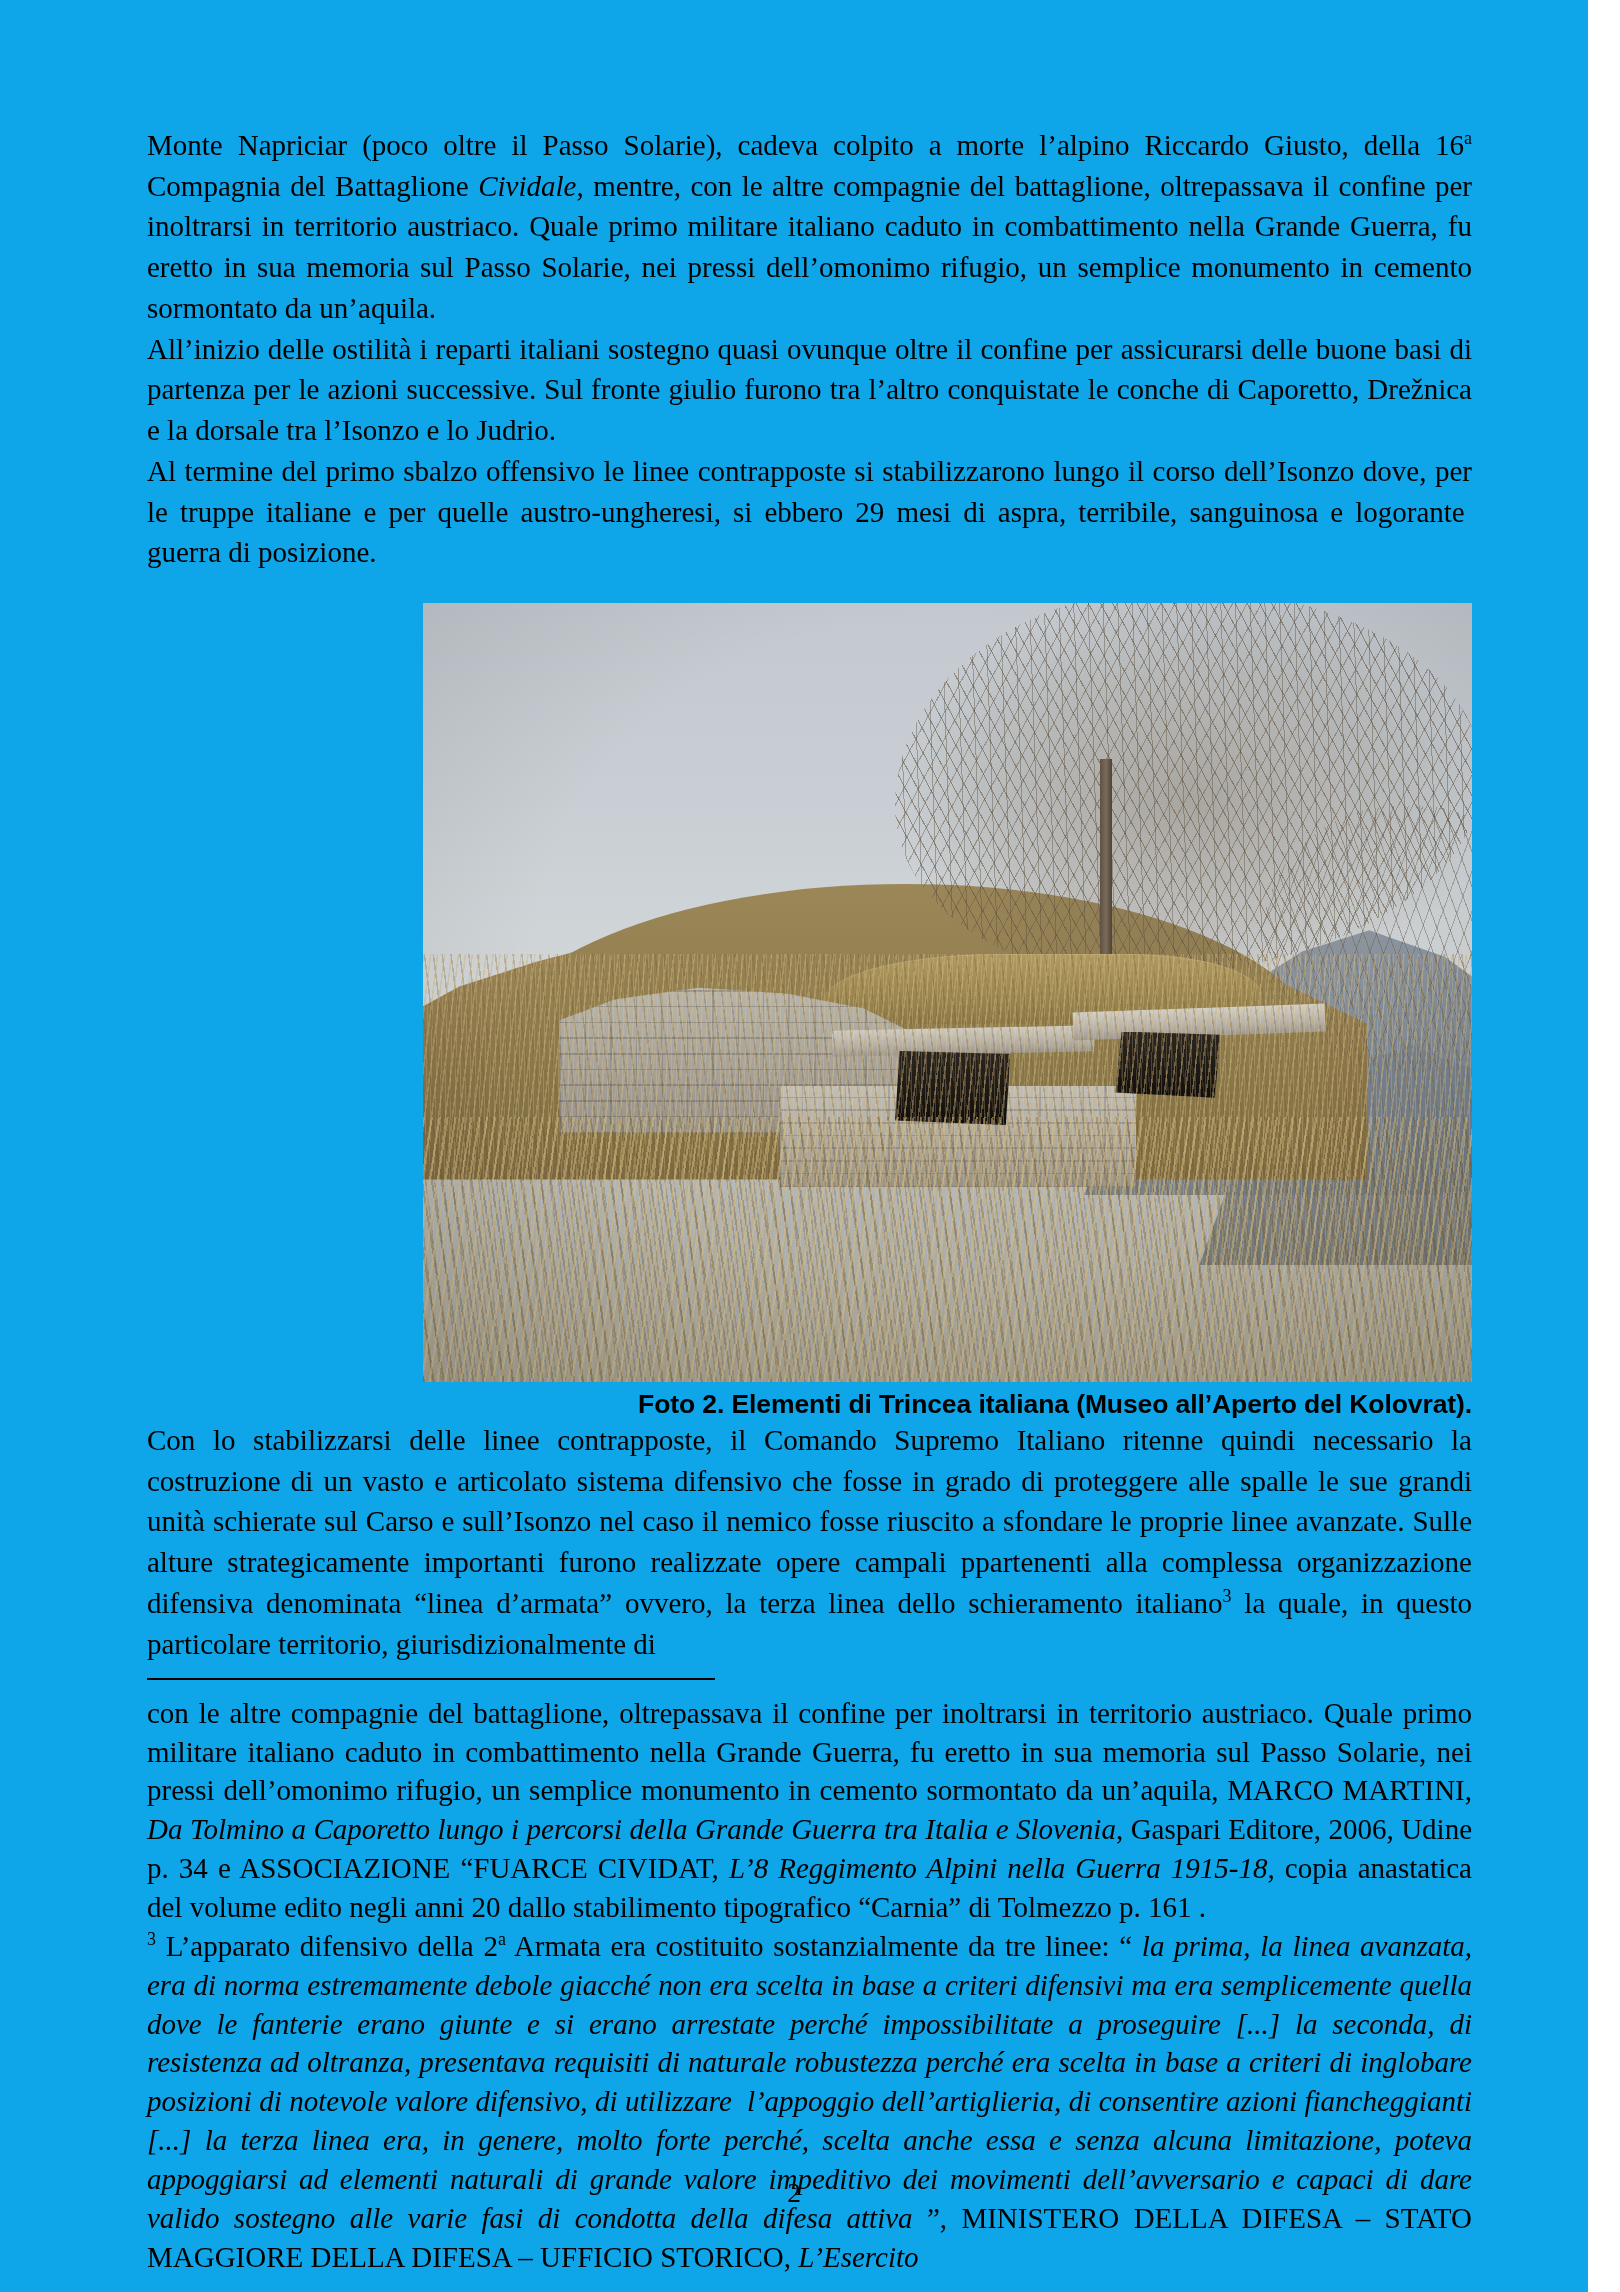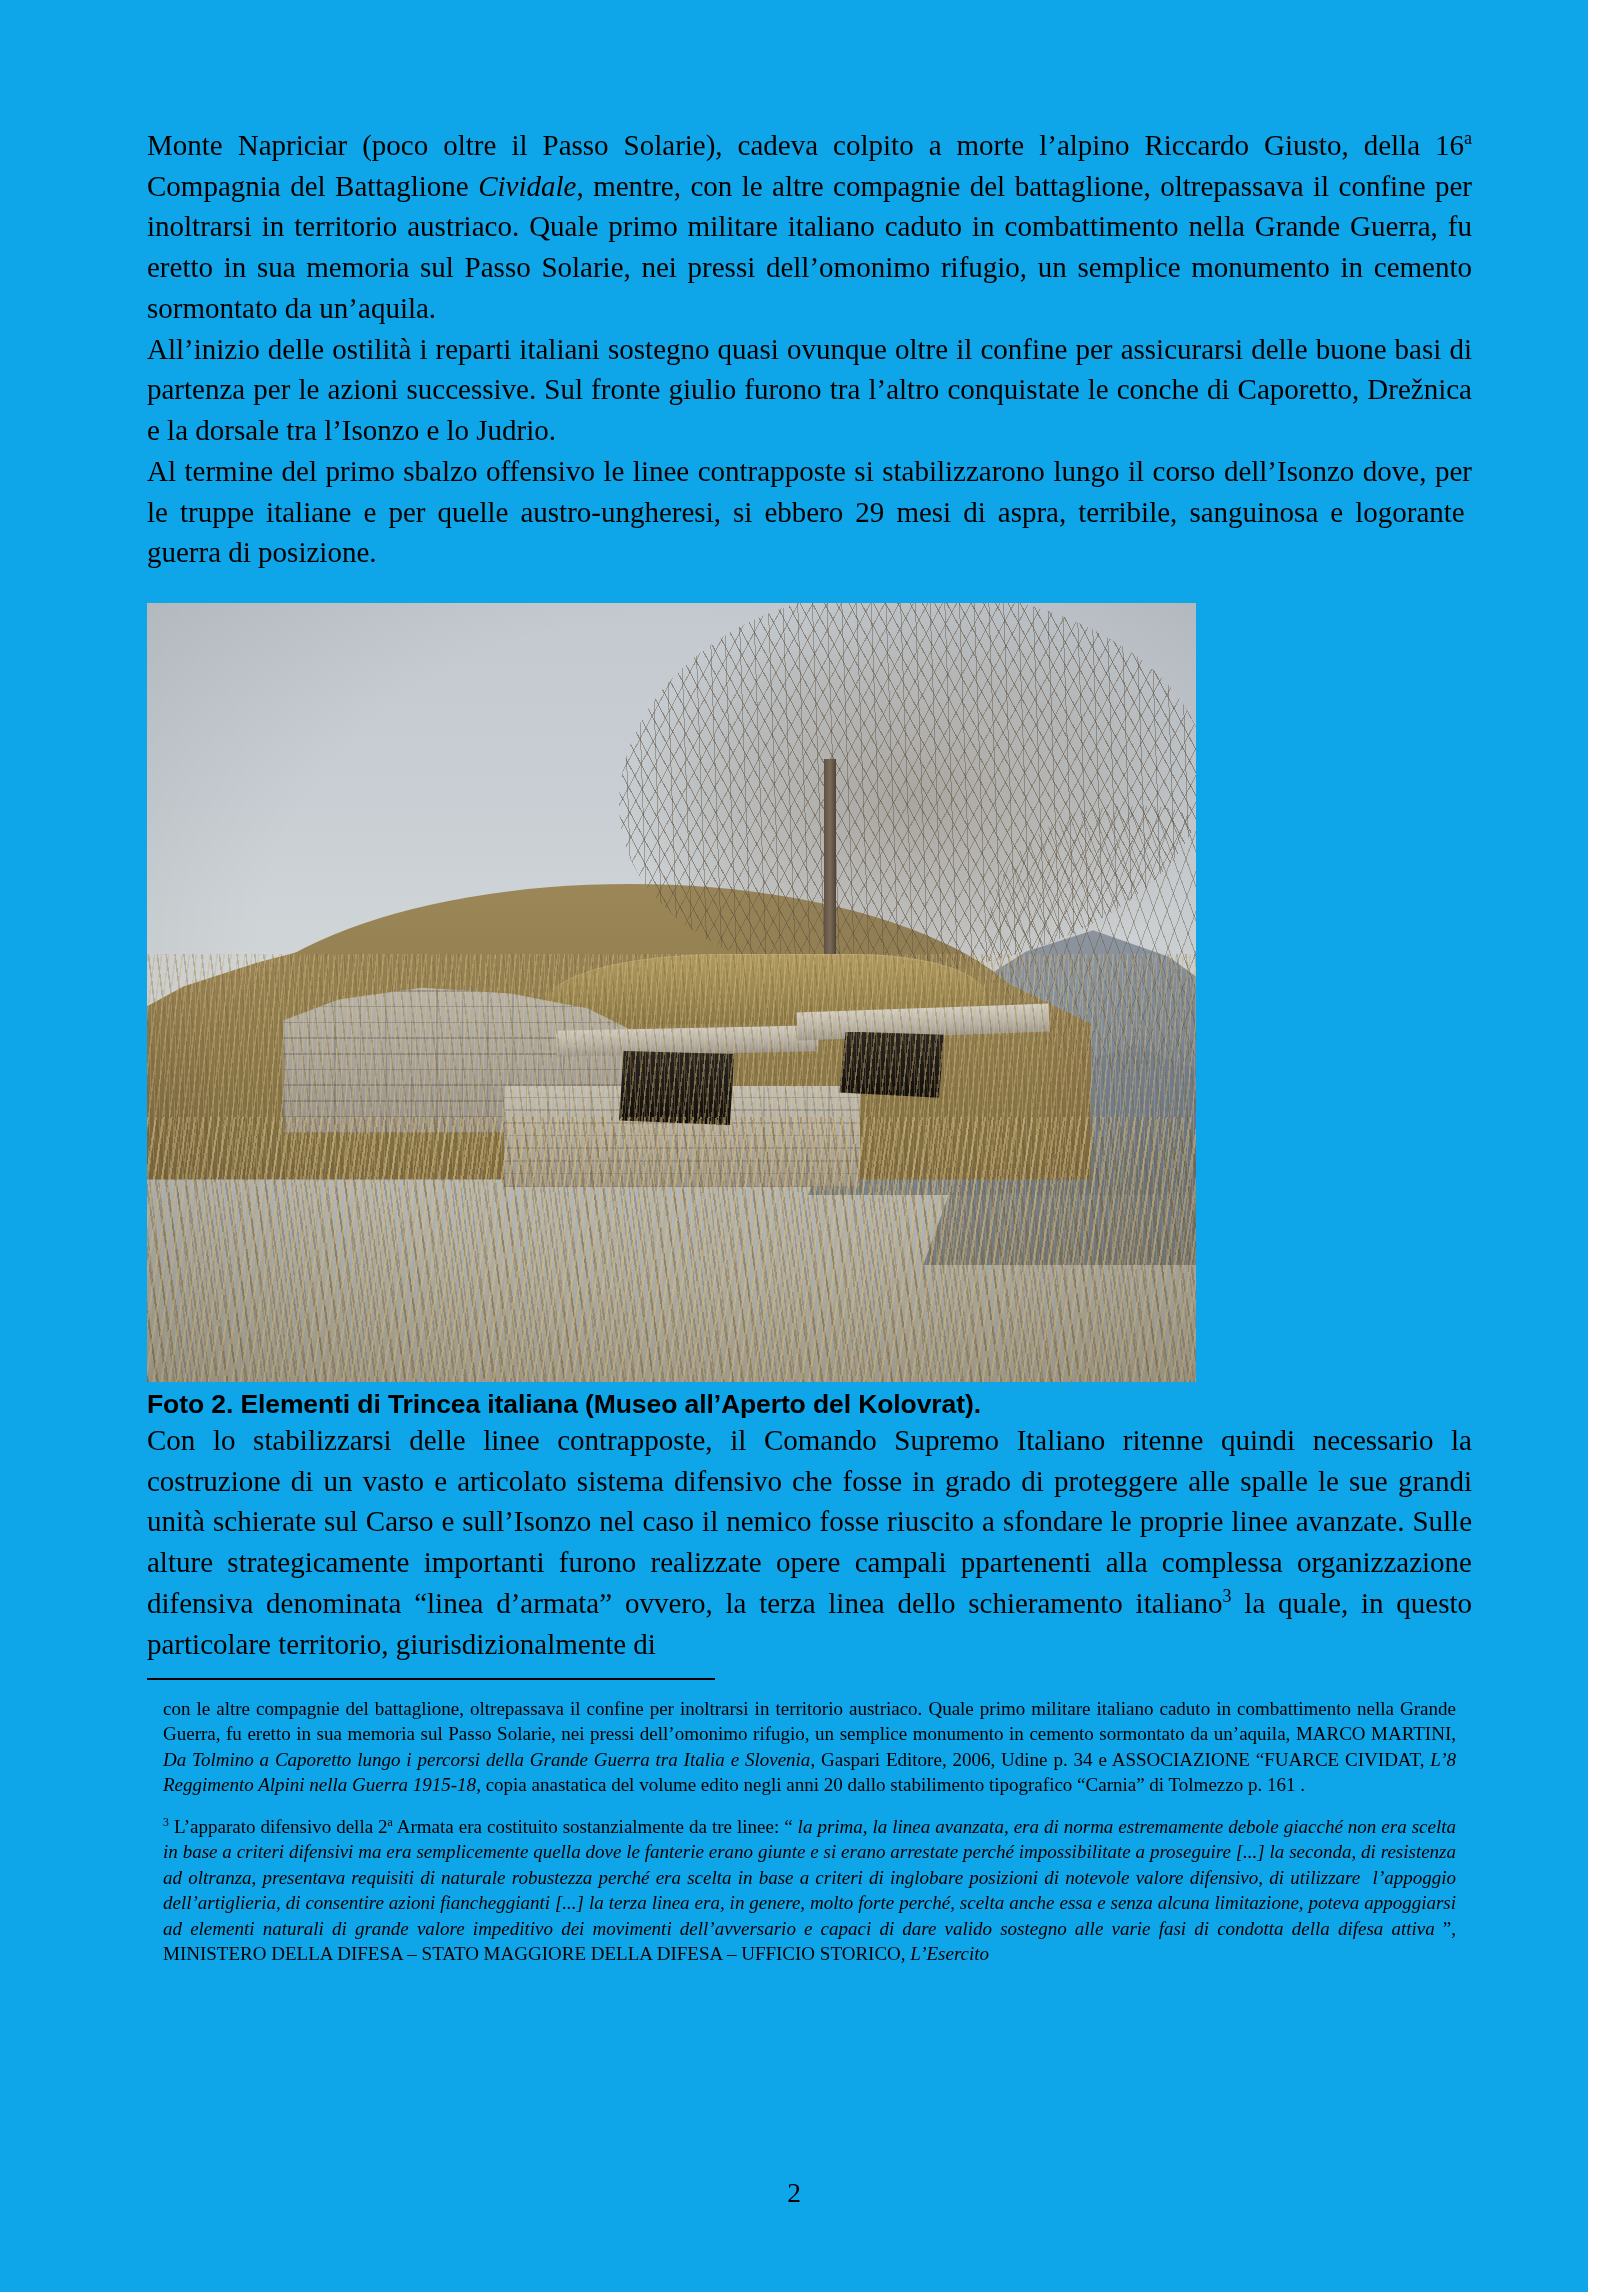--- a/index.html
+++ b/index.html
@@ -49,21 +49,21 @@
     vertical-align: super;
     line-height: 0;
   }
   i, em { font-style: italic; }
 
   
   .figure-wrap {
     margin-top: 30px;
     display: flex;
     flex-direction: column;
-    align-items: flex-start;
+    align-items: flex-end;
   }
   .photo {
     position: relative;
     width: 1049px;
     height: 779px;
     overflow: hidden;
     background: #b8bfc6;
   }
   .photo .sky {
     position: absolute;
@@ -269,22 +269,22 @@
     top: 1678px;
     width: 1325px;
   }
   .fn-rule {
     width: 568px;
     height: 0;
     border-top: 2px solid #000;
     margin: 0 0 13.7px 0;
   }
   p.fn-par {
-    margin: 16px;
-    font-size: 19px;
+    margin: 0;
+    font-size: 29px;
     line-height: 1.34;
     text-align: justify;
   }
   .page-number {
     position: absolute;
     left: 0; right: 0;
     top: 2178px;
     text-align: center;
     font-size: 27.4px;
   }

